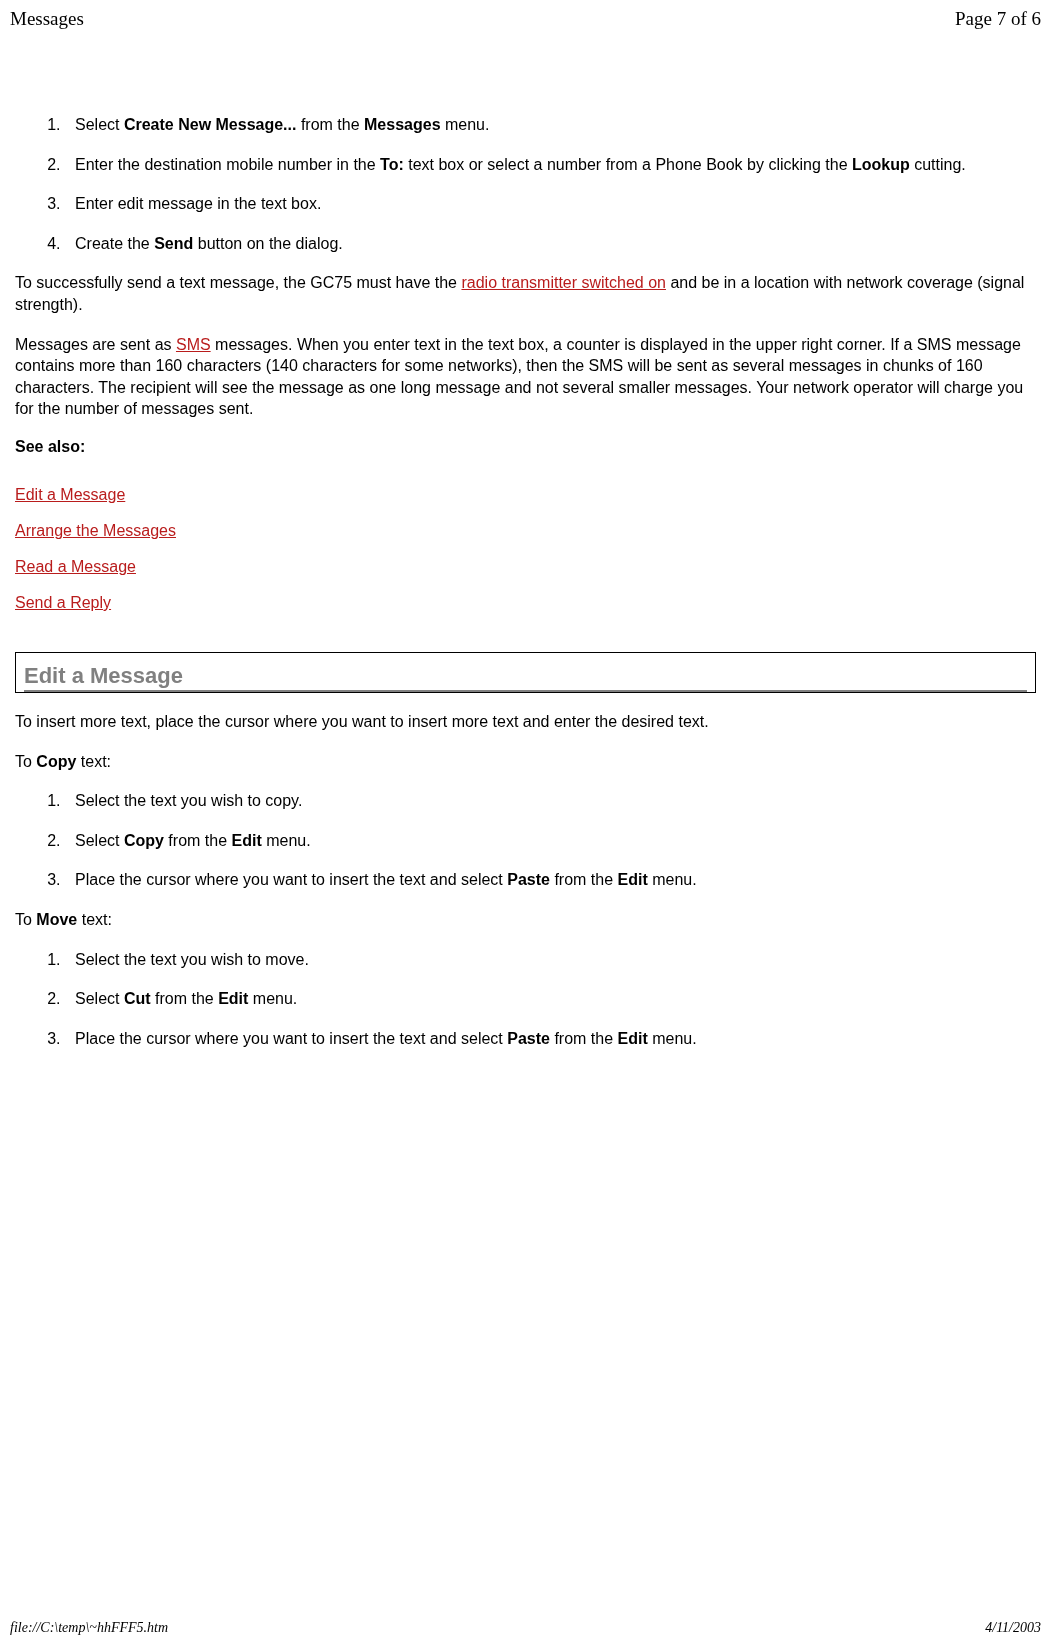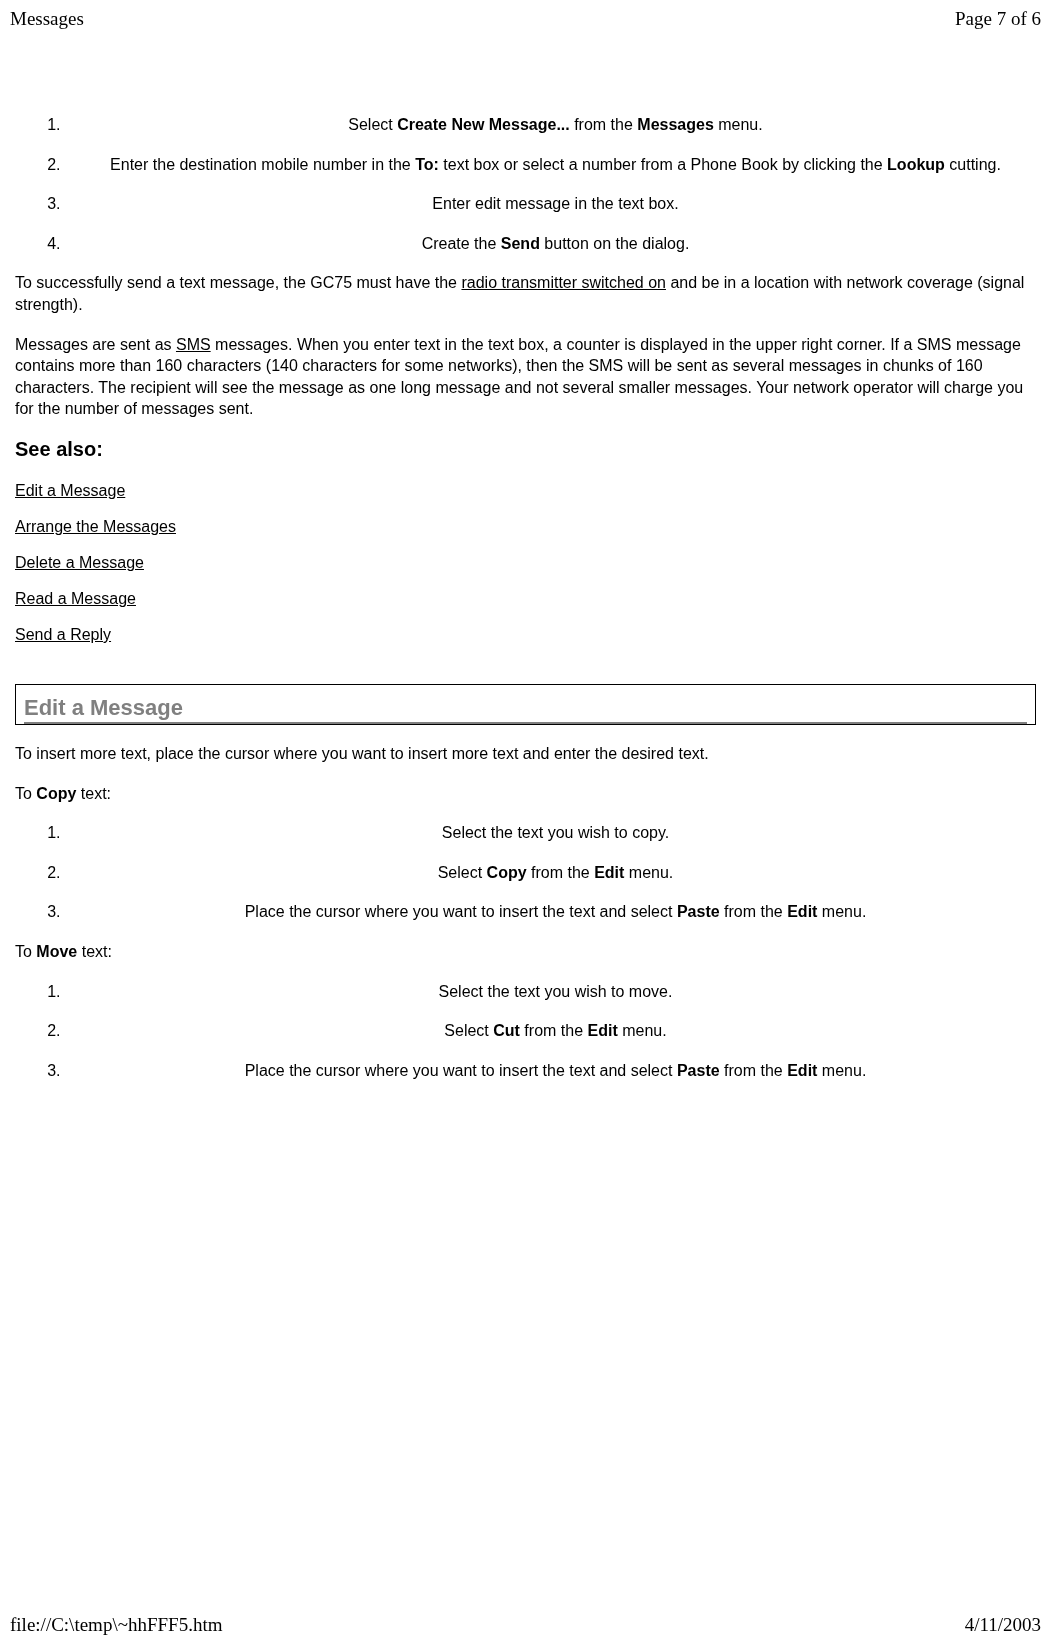--- a/index.html
+++ b/index.html
@@ -18,41 +18,40 @@
       padding: 8px 10px 4px 10px;
       font-family: "Times New Roman", Times, serif;
       font-size: 19px;
     }
     .content {
       padding: 80px 15px 0 15px;
     }
     ol {
       padding-left: 50px;
       margin: 0 0 18px 0;
-      text-align: center;
     }
     ol li {
       padding-left: 10px;
       margin-bottom: 18px;
       line-height: 1.35;
     }
     ol li:last-child { margin-bottom: 0; }
     p {
       margin-bottom: 18px;
       line-height: 1.35;
     }
     .bold { font-weight: bold; }
     a {
-      color: #000000;
+      color: #b91c1c;
       text-decoration: underline;
     }
     .see-also {
       font-weight: bold;
-      font-size: 20px;
-      margin-bottom: 21px;
+      font-size: 16px;
+      margin-bottom: 30px;
     }
     .link-line {
       margin-bottom: 18px;
     }
     .section-header-box {
       border: 1px solid #000;
       padding: 10px 8px 0px 8px;
       margin-top: 40px;
       margin-bottom: 18px;
     }
@@ -65,21 +64,22 @@
     }
     .footer {
       position: absolute;
       bottom: 8px;
       left: 0;
       right: 0;
       display: flex;
       justify-content: space-between;
       padding: 0 10px;
       font-family: "Times New Roman", Times, serif;
-      font-size: 19px;
+      font-size: 14px;
+      font-style: italic;
     }
   </style>
 </head>
 <body>
 
 <div class="header">
   <span>Messages</span>
   <span>Page 7 of 6</span>
 </div>
 
@@ -93,21 +93,20 @@
   </ol>
 
   <p><span>To successfully send a text message, the GC75 must have the </span><a href="#">radio transmitter switched on</a><span> and be in a location with network coverage (signal strength).</span></p>
 
   <p><span>Messages are sent as </span><a href="#">SMS</a><span> messages. When you enter text in the text box, a counter is displayed in the upper right corner. If a SMS message contains more than 160 characters (140 characters for some networks), then the SMS will be sent as several messages in chunks of 160 characters. The recipient will see the message as one long message and not several smaller messages. Your network operator will charge you for the number of messages sent.</span></p>
 
   <div class="see-also">See also:</div>
 
   <div class="link-line"><a href="#">Edit a Message</a></div>
   <div class="link-line"><a href="#">Arrange the Messages</a></div>
-  <div class="link-line"><a href="#">Delete a Message</a></div>
   <div class="link-line"><a href="#">Read a Message</a></div>
   <div class="link-line"><a href="#">Send a Reply</a></div>
 
   <div class="section-header-box">
     <div class="section-title">Edit a Message</div>
   </div>
 
   <p>To insert more text, place the cursor where you want to insert more text and enter the desired text.</p>
 
   <p><span>To </span><span class="bold">Copy</span><span> text:</span></p>

